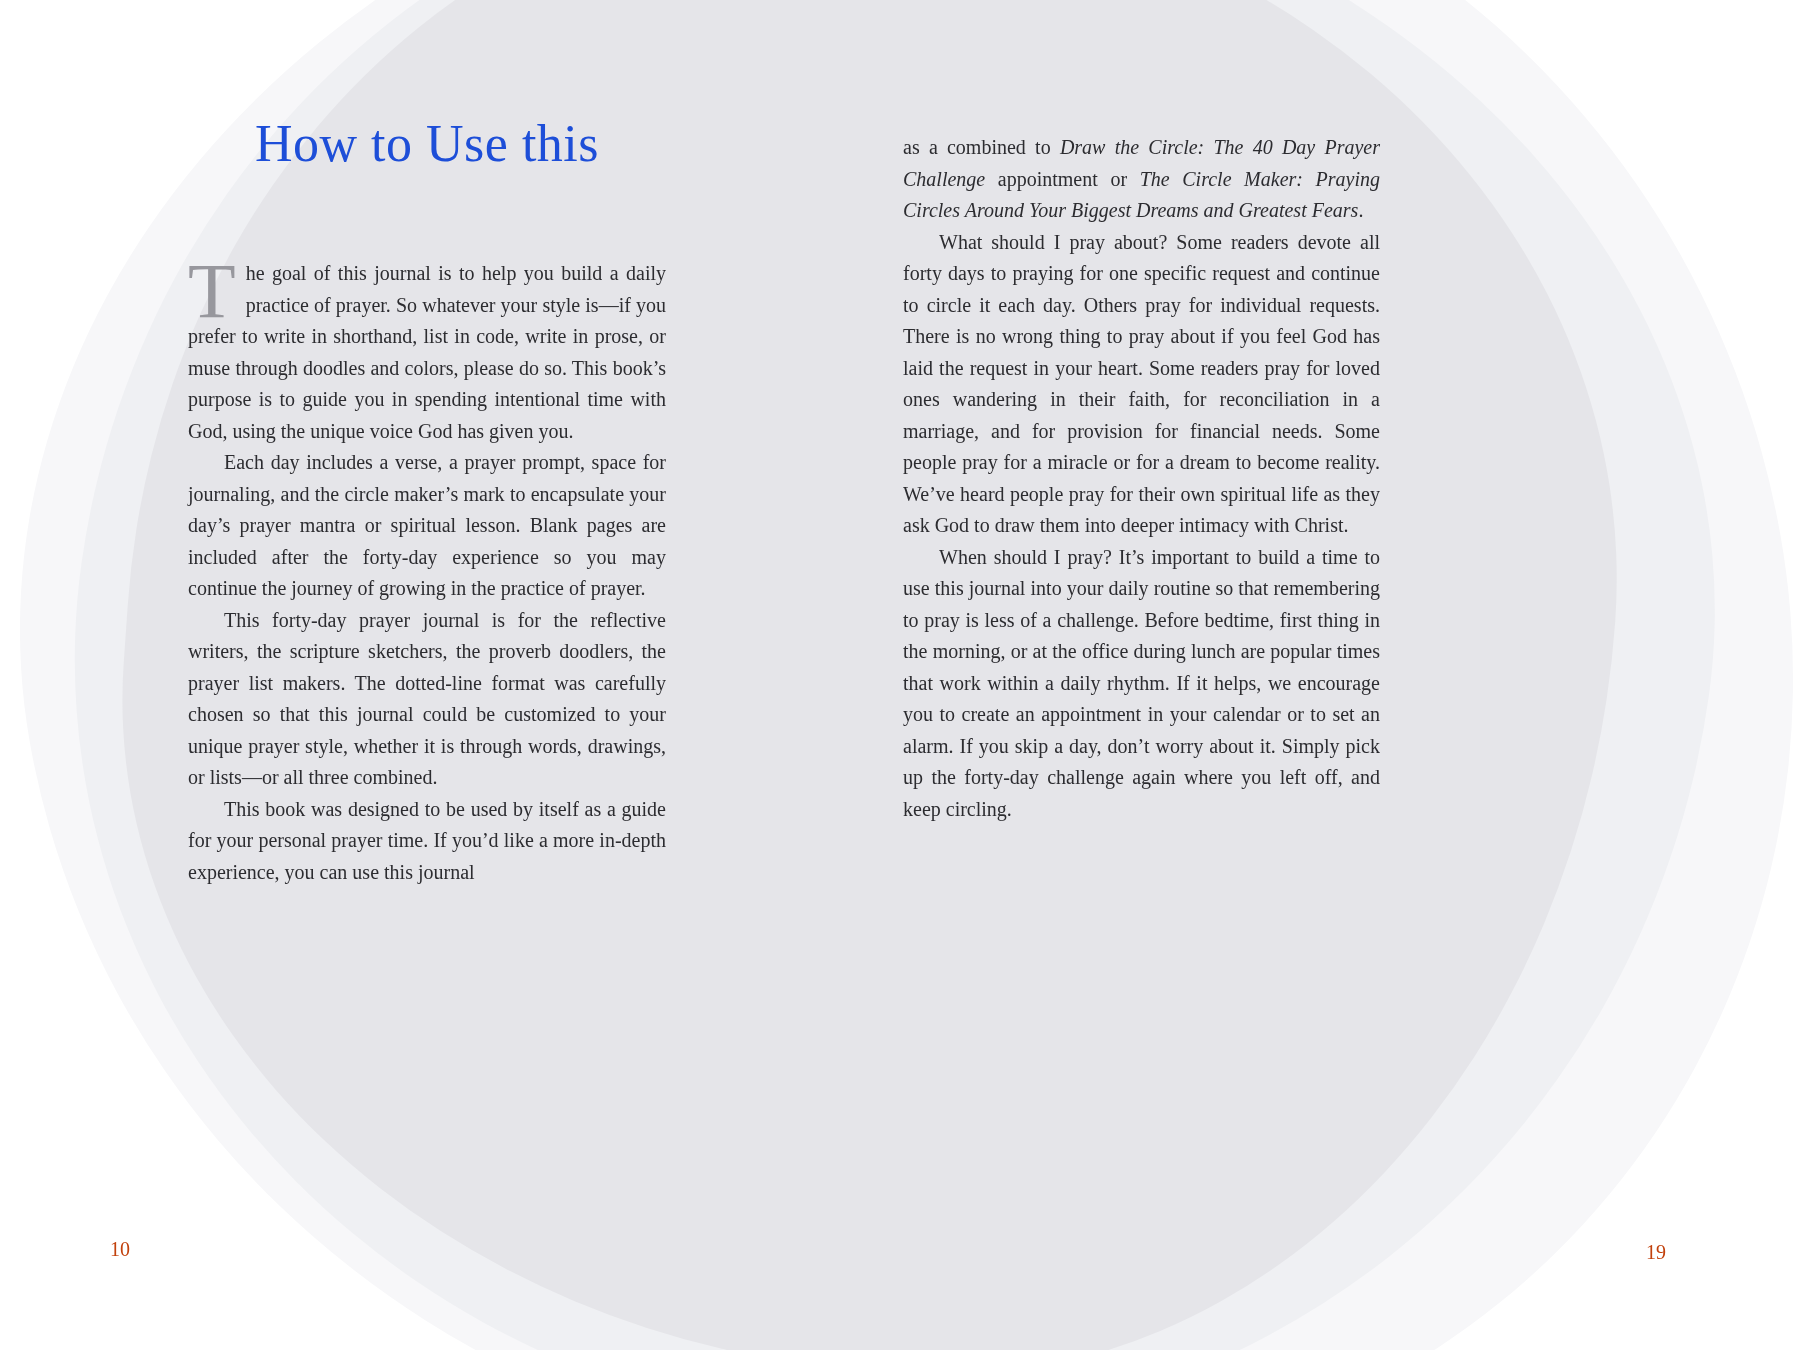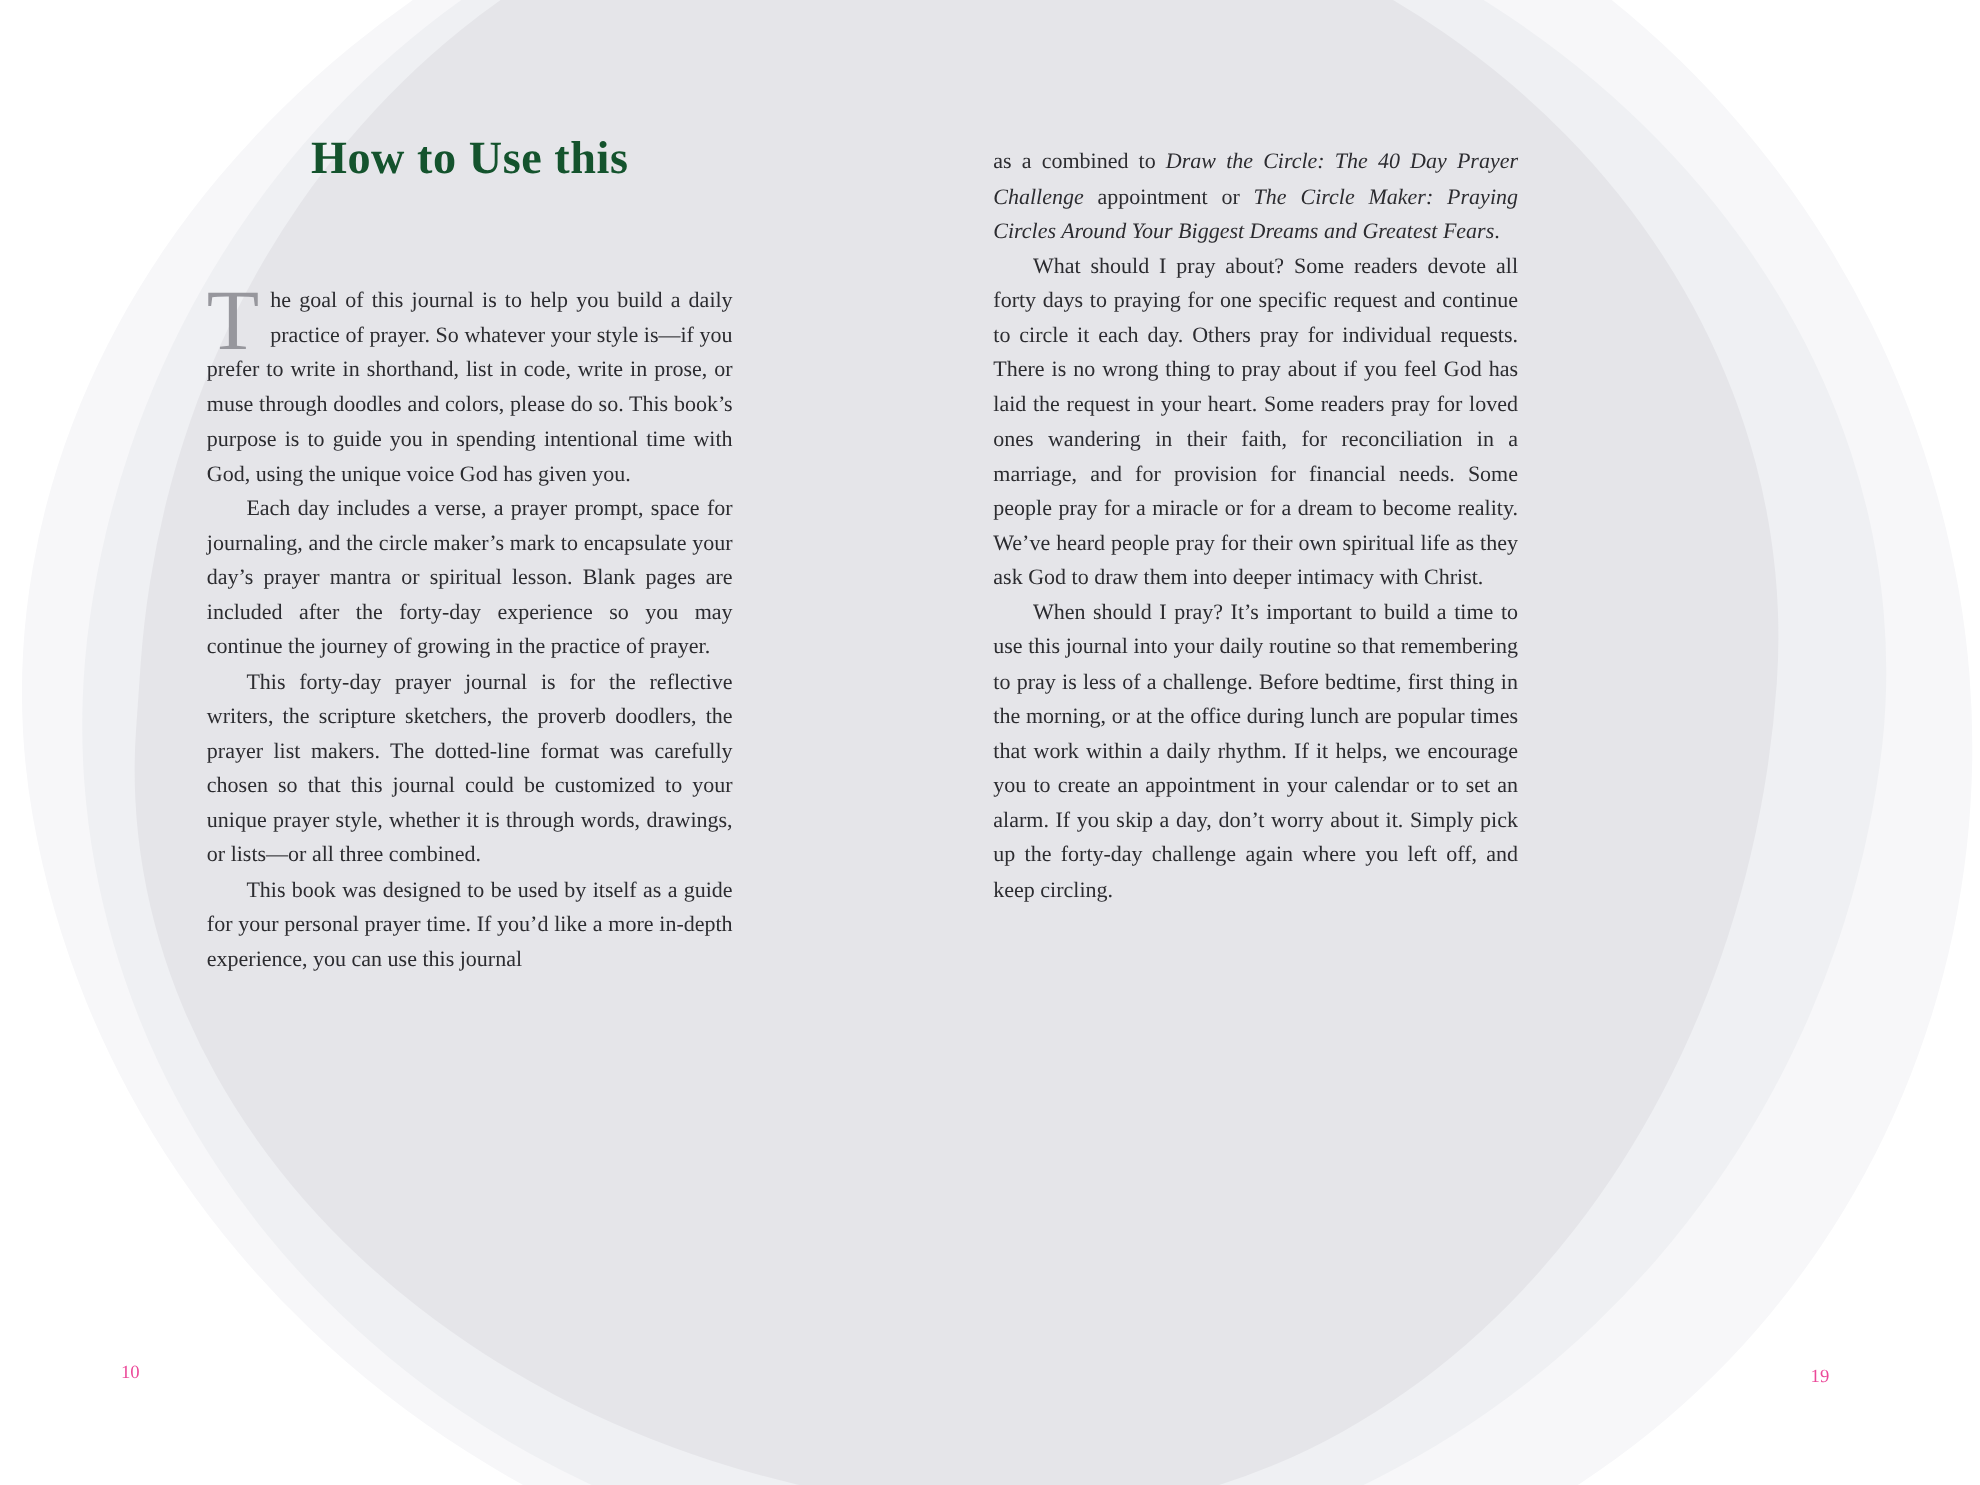--- a/index.html
+++ b/index.html
@@ -28,22 +28,22 @@
     left:128px;top:-115px;width:1485px;height:1485px;
     background:#e5e5e9;
     border-radius:47% 53% 45% 55% / 53% 47% 55% 45%;
     transform:rotate(4deg);
   }
   .page-col{position:absolute;z-index:2;}
   .left-col{left:188px;top:112px;width:478px;}
   .right-col{left:903px;top:132px;width:477px;}
   .title{
     text-align:center;
-    font-size:42px;line-height:64px;
-    color:#14532d;font-weight:700;
+    font-size:52px;line-height:64px;
+    color:#1d4ed8;font-weight:400;
     letter-spacing:0.5px;
     margin:0 0 82px 0;
   }
   .para{
     margin:0;
     text-align:justify;
     font-size:20px;
     line-height:31.5px;
     color:#2c2c30;
     hyphens:manual;
@@ -54,21 +54,21 @@
   .it{font-style:italic;}
   .dropcap{
     float:left;
     font-size:78px;
     line-height:56px;
     color:#97979d;
     margin:5px 10px 0 0;
   }
   .page-num{
     position:absolute;z-index:2;
-    font-size:17px;color:#ec4899;
+    font-size:20px;color:#c2410c;
   }
   .page-num-left{left:110px;top:1238px;}
   .page-num-right{left:1646px;top:1241px;}
 </style>
 </head>
 <body>
 
 <div class="spread">
 
   <div class="blob blob-outer"></div>

